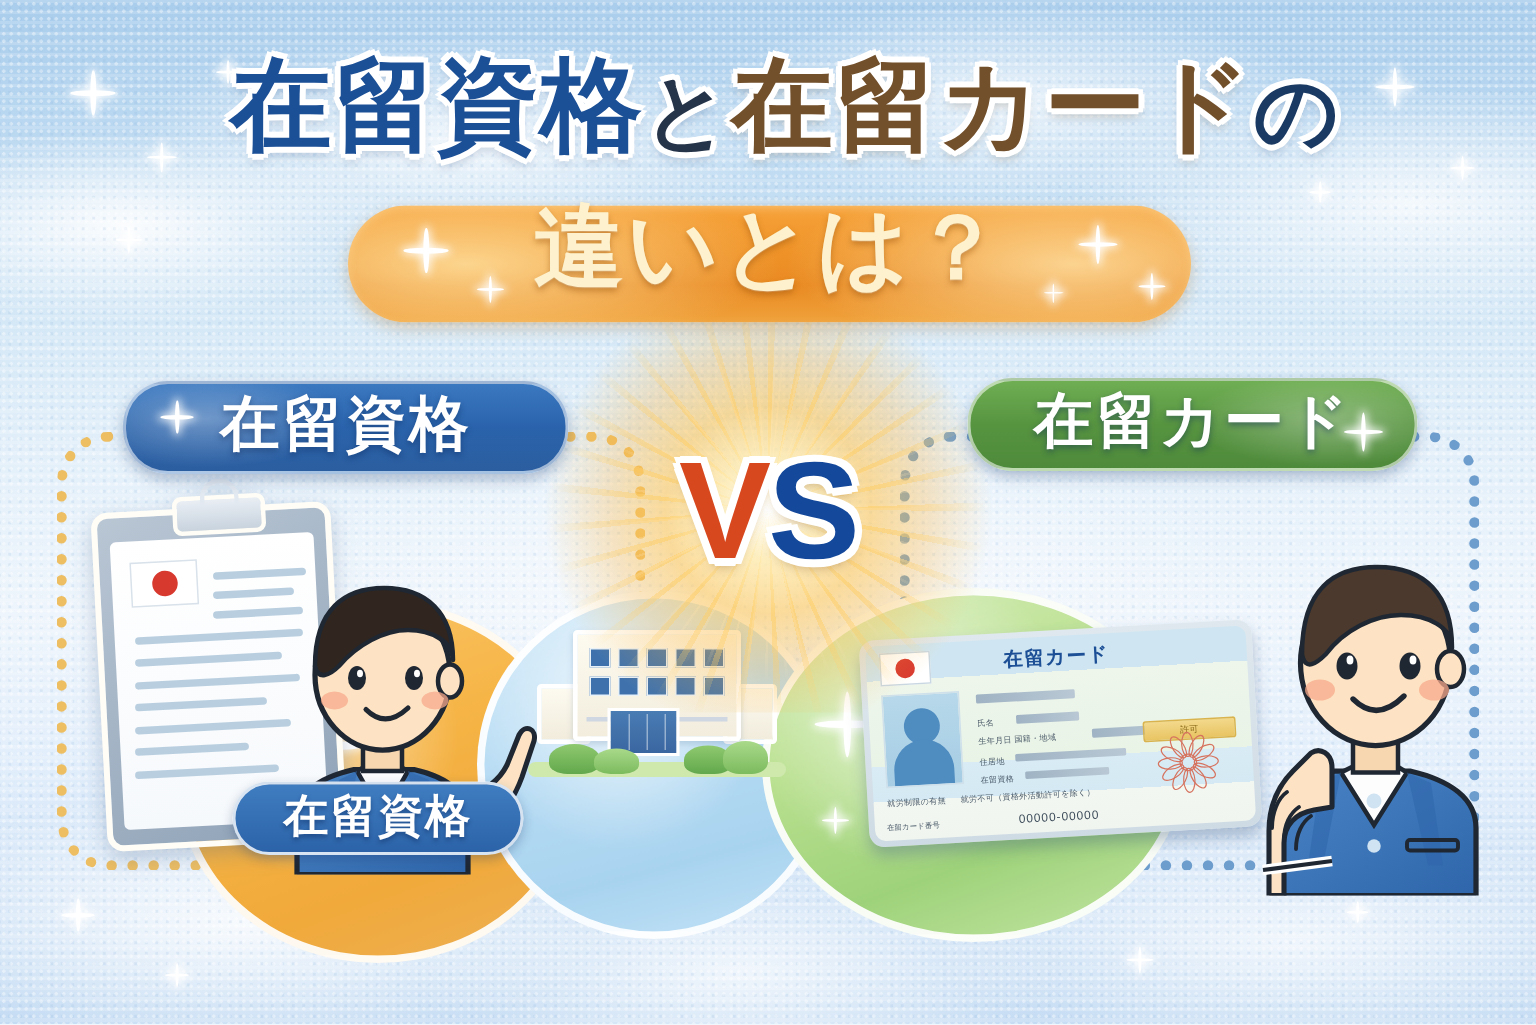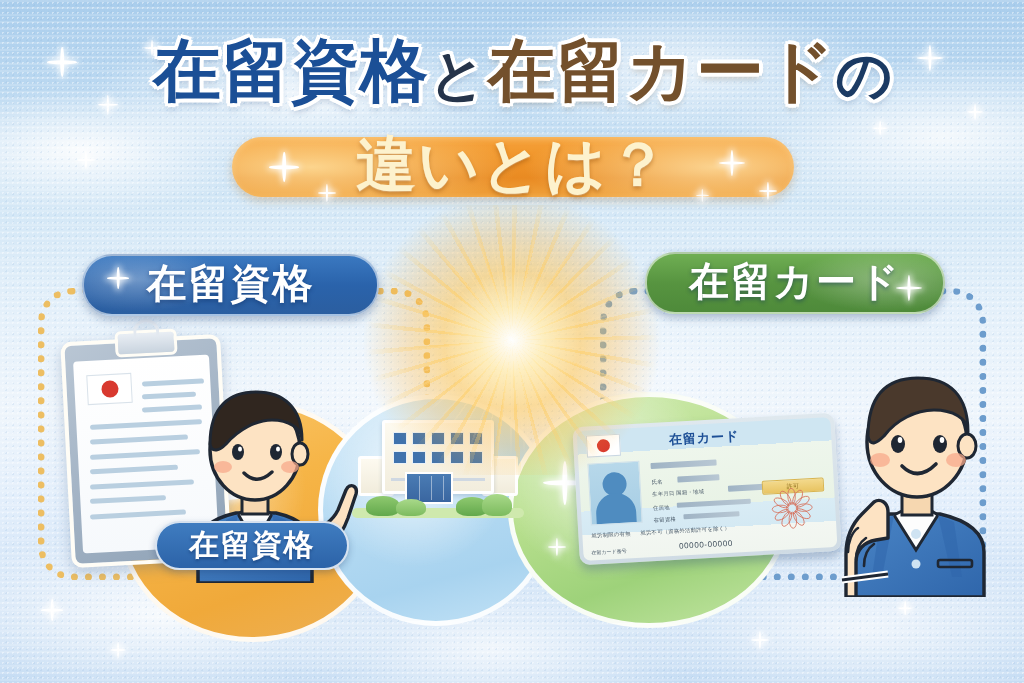--- a/index.html
+++ b/index.html
@@ -115,29 +115,29 @@
     text-shadow:
       -3px -3px 0 #fff,  3px -3px 0 #fff, -3px 3px 0 #fff, 3px 3px 0 #fff,
       -4px 0 0 #fff, 4px 0 0 #fff, 0 -4px 0 #fff, 0 4px 0 #fff,
       0 5px 7px rgba(40,70,120,.30);
   }
 
   
   .banner {
     position: absolute;
     left: 232px; top: 137px;
-    width: 562px; height: 60px;
+    width: 562px; height: 78px;
     border-radius: 39px;
     background:
       radial-gradient(ellipse 60% 120% at 14% 50%, rgba(255,225,160,.85), rgba(255,255,255,0) 62%),
       radial-gradient(ellipse 55% 120% at 86% 50%, rgba(255,228,170,.80), rgba(255,255,255,0) 62%),
       linear-gradient(180deg, #f6a23a 0%, #ef9328 40%, #e98a22 68%, #f0a23c 100%);
     box-shadow: 0 4px 10px rgba(180,110,30,.28), inset 0 2px 6px rgba(255,220,160,.45);
     z-index: 20;
-    display: flex; align-items: flex-end; justify-content: center;
+    display: flex; align-items: flex-start; justify-content: center;
   }
   .banner-text {
     font-size: 60px; font-weight: 700;
     color: #fdf2cd;
     letter-spacing: 2px;
     text-shadow: 0 3px 4px rgba(150,80,10,.45), 0 1px 0 rgba(255,255,255,.35);
     line-height: 1;
     position: relative; top: -2px;
   }
 
@@ -611,20 +611,23 @@
       <span class="rc-botline">在留カード番号</span>
       <span class="rc-num">00000-00000</span>
     </div>
   </div>
 
   <div class="burst">
     <div class="burst-rays"></div>
     <div class="burst-rays2"></div>
     <div class="burst-core"></div>
   </div>
+  <div class="vs">
+    <span class="vs-v">V</span><span class="vs-s">S</span>
+  </div>
 
   <svg class="person person-left" viewBox="0 0 185 215">
     <defs>
       <linearGradient id="suitL" x1="0" y1="0" x2="1" y2="1">
         <stop offset="0" stop-color="#4a85c6"></stop>
           <stop offset="1" stop-color="#2f66ab"></stop>
       </linearGradient>
     </defs>
 
     <path d="M18 215 L18 178 C18 160 34 150 56 145 L96 145 C118 150 132 160 132 178 L132 215 Z" fill="url(#suitL)" stroke="#1f2733" stroke-width="3.5" stroke-linejoin="round"></path>

